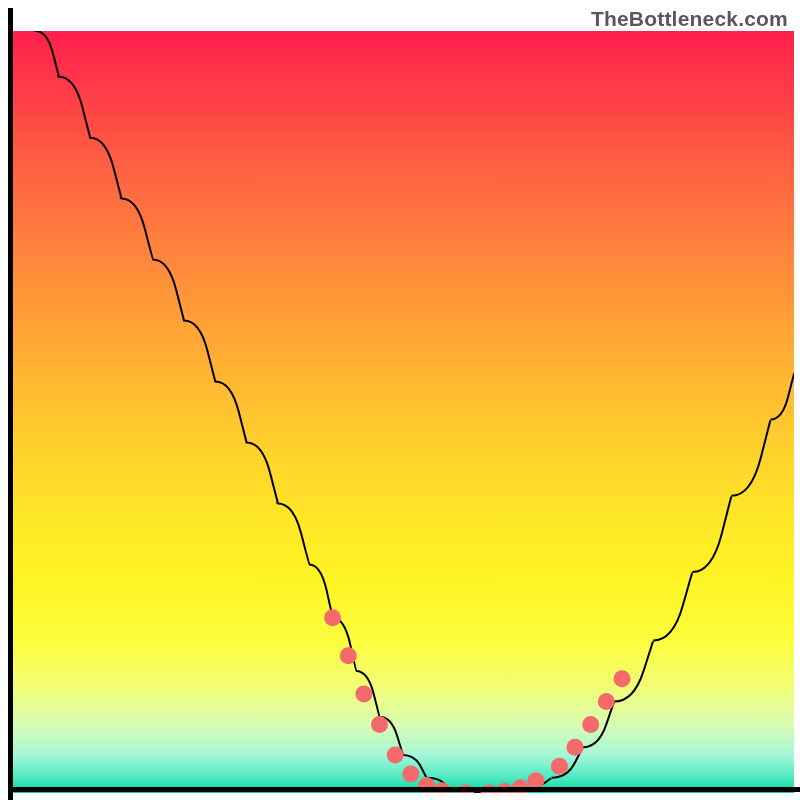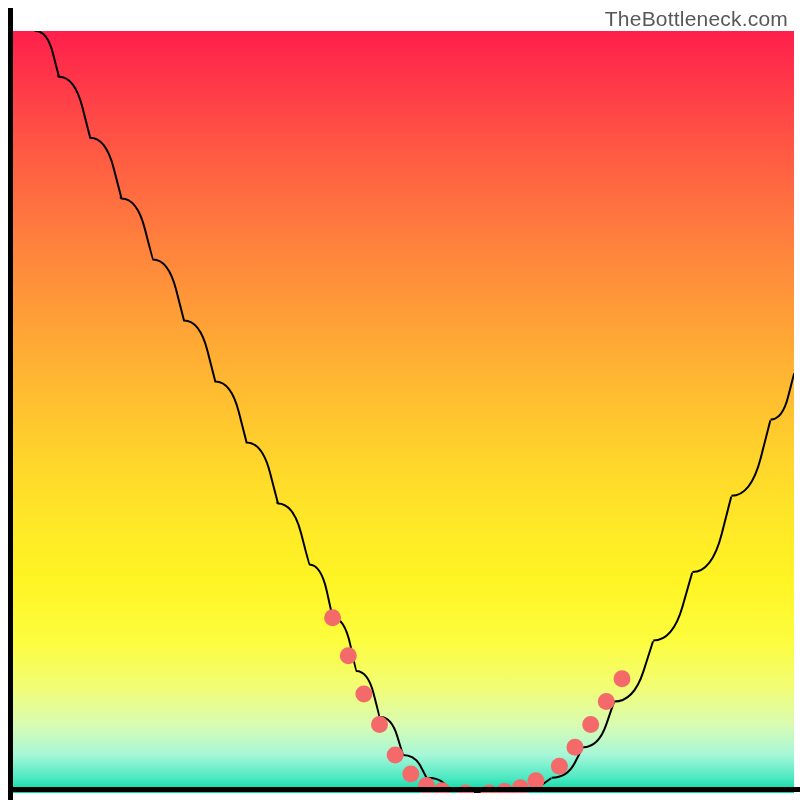--- a/index.html
+++ b/index.html
@@ -59,21 +59,21 @@
     bottom: 4px;
     width: 792px;
     height: 5px;
     background: #000;
   }
   .attribution {
     position: absolute;
     top: 3px;
     right: 8px;
     font-size: 21px;
-    font-weight: 400;
+    font-weight: 700;
     color: #58585a;
     letter-spacing: 0.2px;
   }
   .curve-svg {
     position: absolute;
     left: 8px;
     top: 27px;
     width: 782px;
     height: 762px;
   }

